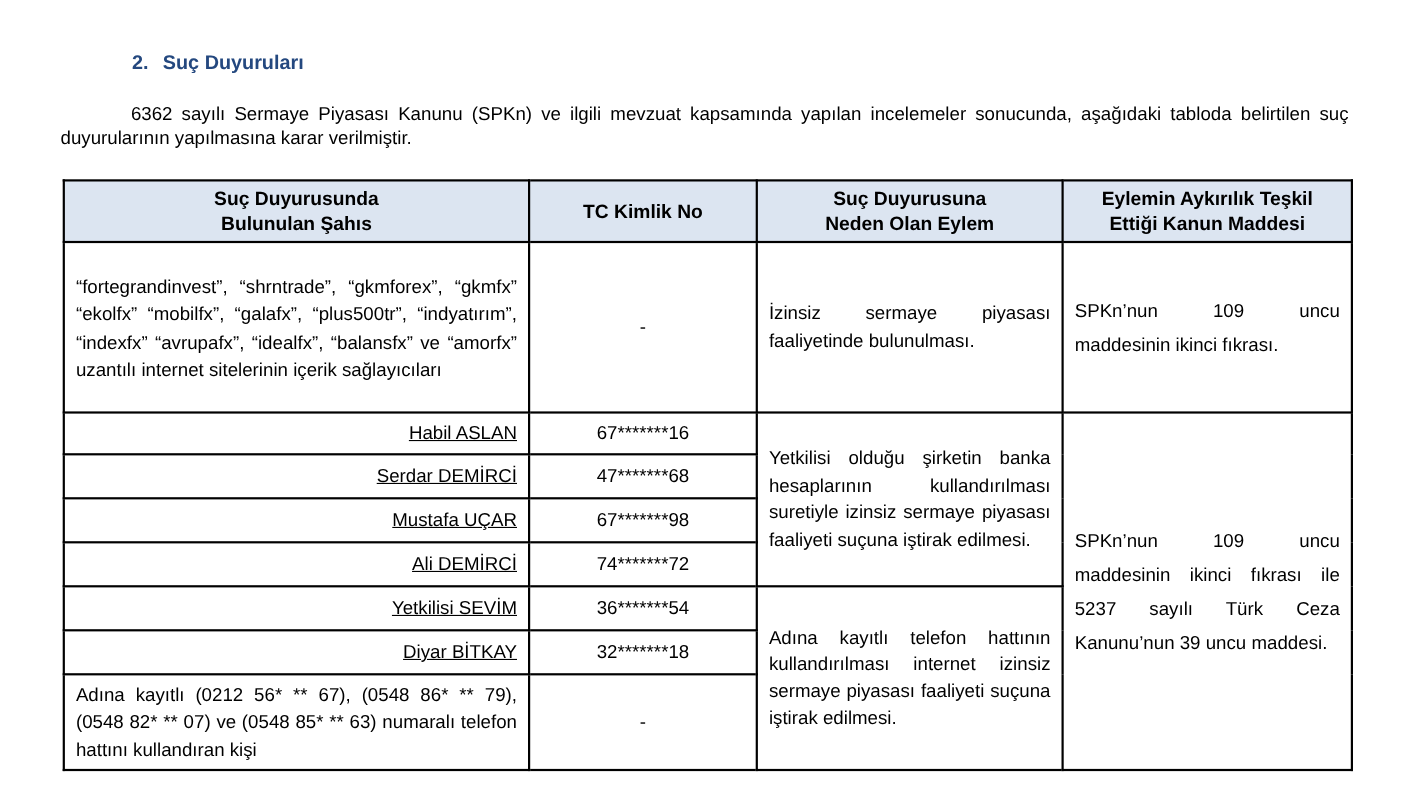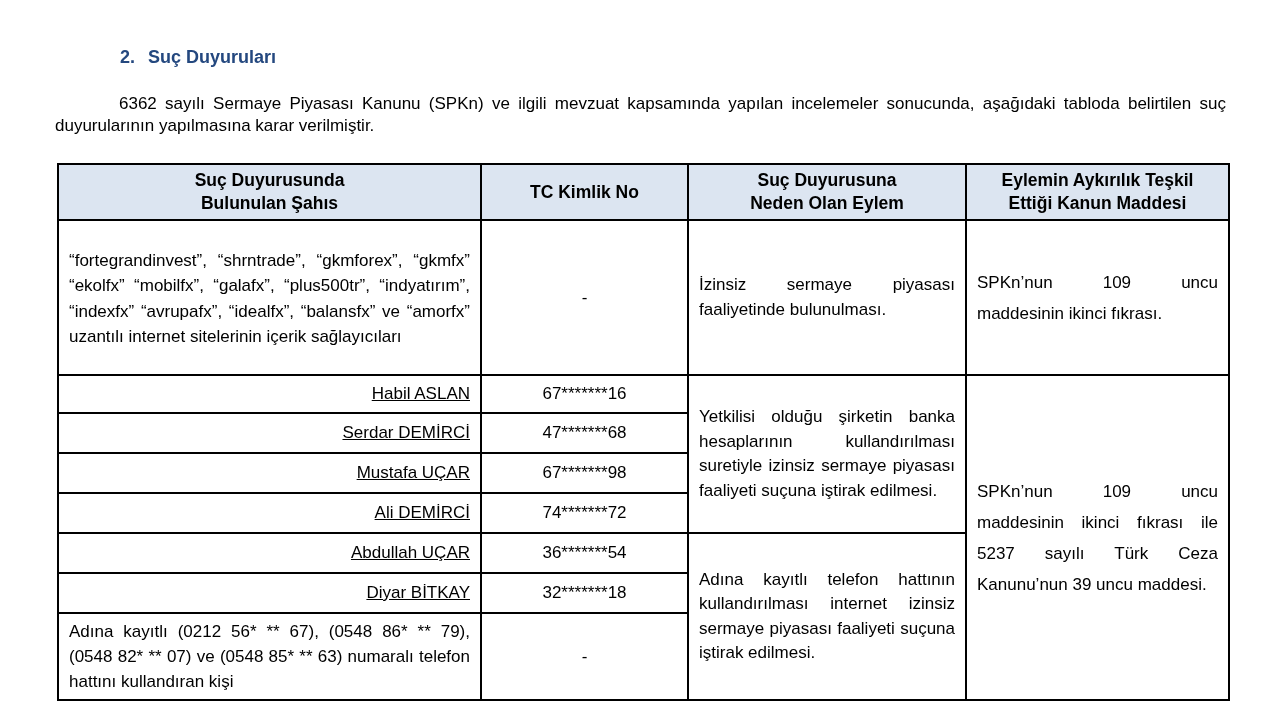--- a/index.html
+++ b/index.html
@@ -107,21 +107,21 @@
       </tr>
       <tr class="h-name">
         <td class="name">Mustafa UÇAR</td>
         <td class="tc">67*******98</td>
       </tr>
       <tr class="h-name">
         <td class="name">Ali DEMİRCİ</td>
         <td class="tc">74*******72</td>
       </tr>
       <tr class="h-name">
-        <td class="name">Abdullah UÇAR</td>
+        <td class="name">Yetkilisi SEVİM</td>
         <td class="tc">36*******54</td>
         <td class="eylem" rowspan="3">Adına kayıtlı telefon hattının kullandırılması internet izinsiz sermaye piyasası faaliyeti suçuna iştirak edilmesi.</td>
       </tr>
       <tr class="h-name">
         <td class="name">Diyar BİTKAY</td>
         <td class="tc">32*******18</td>
       </tr>
       <tr class="h-phone">
         <td class="justify">Adına kayıtlı (0212 56* ** 67), (0548 86* ** 79), (0548 82* ** 07) ve (0548 85* ** 63) numaralı telefon hattını kullandıran kişi</td>
         <td class="tc">-</td>

